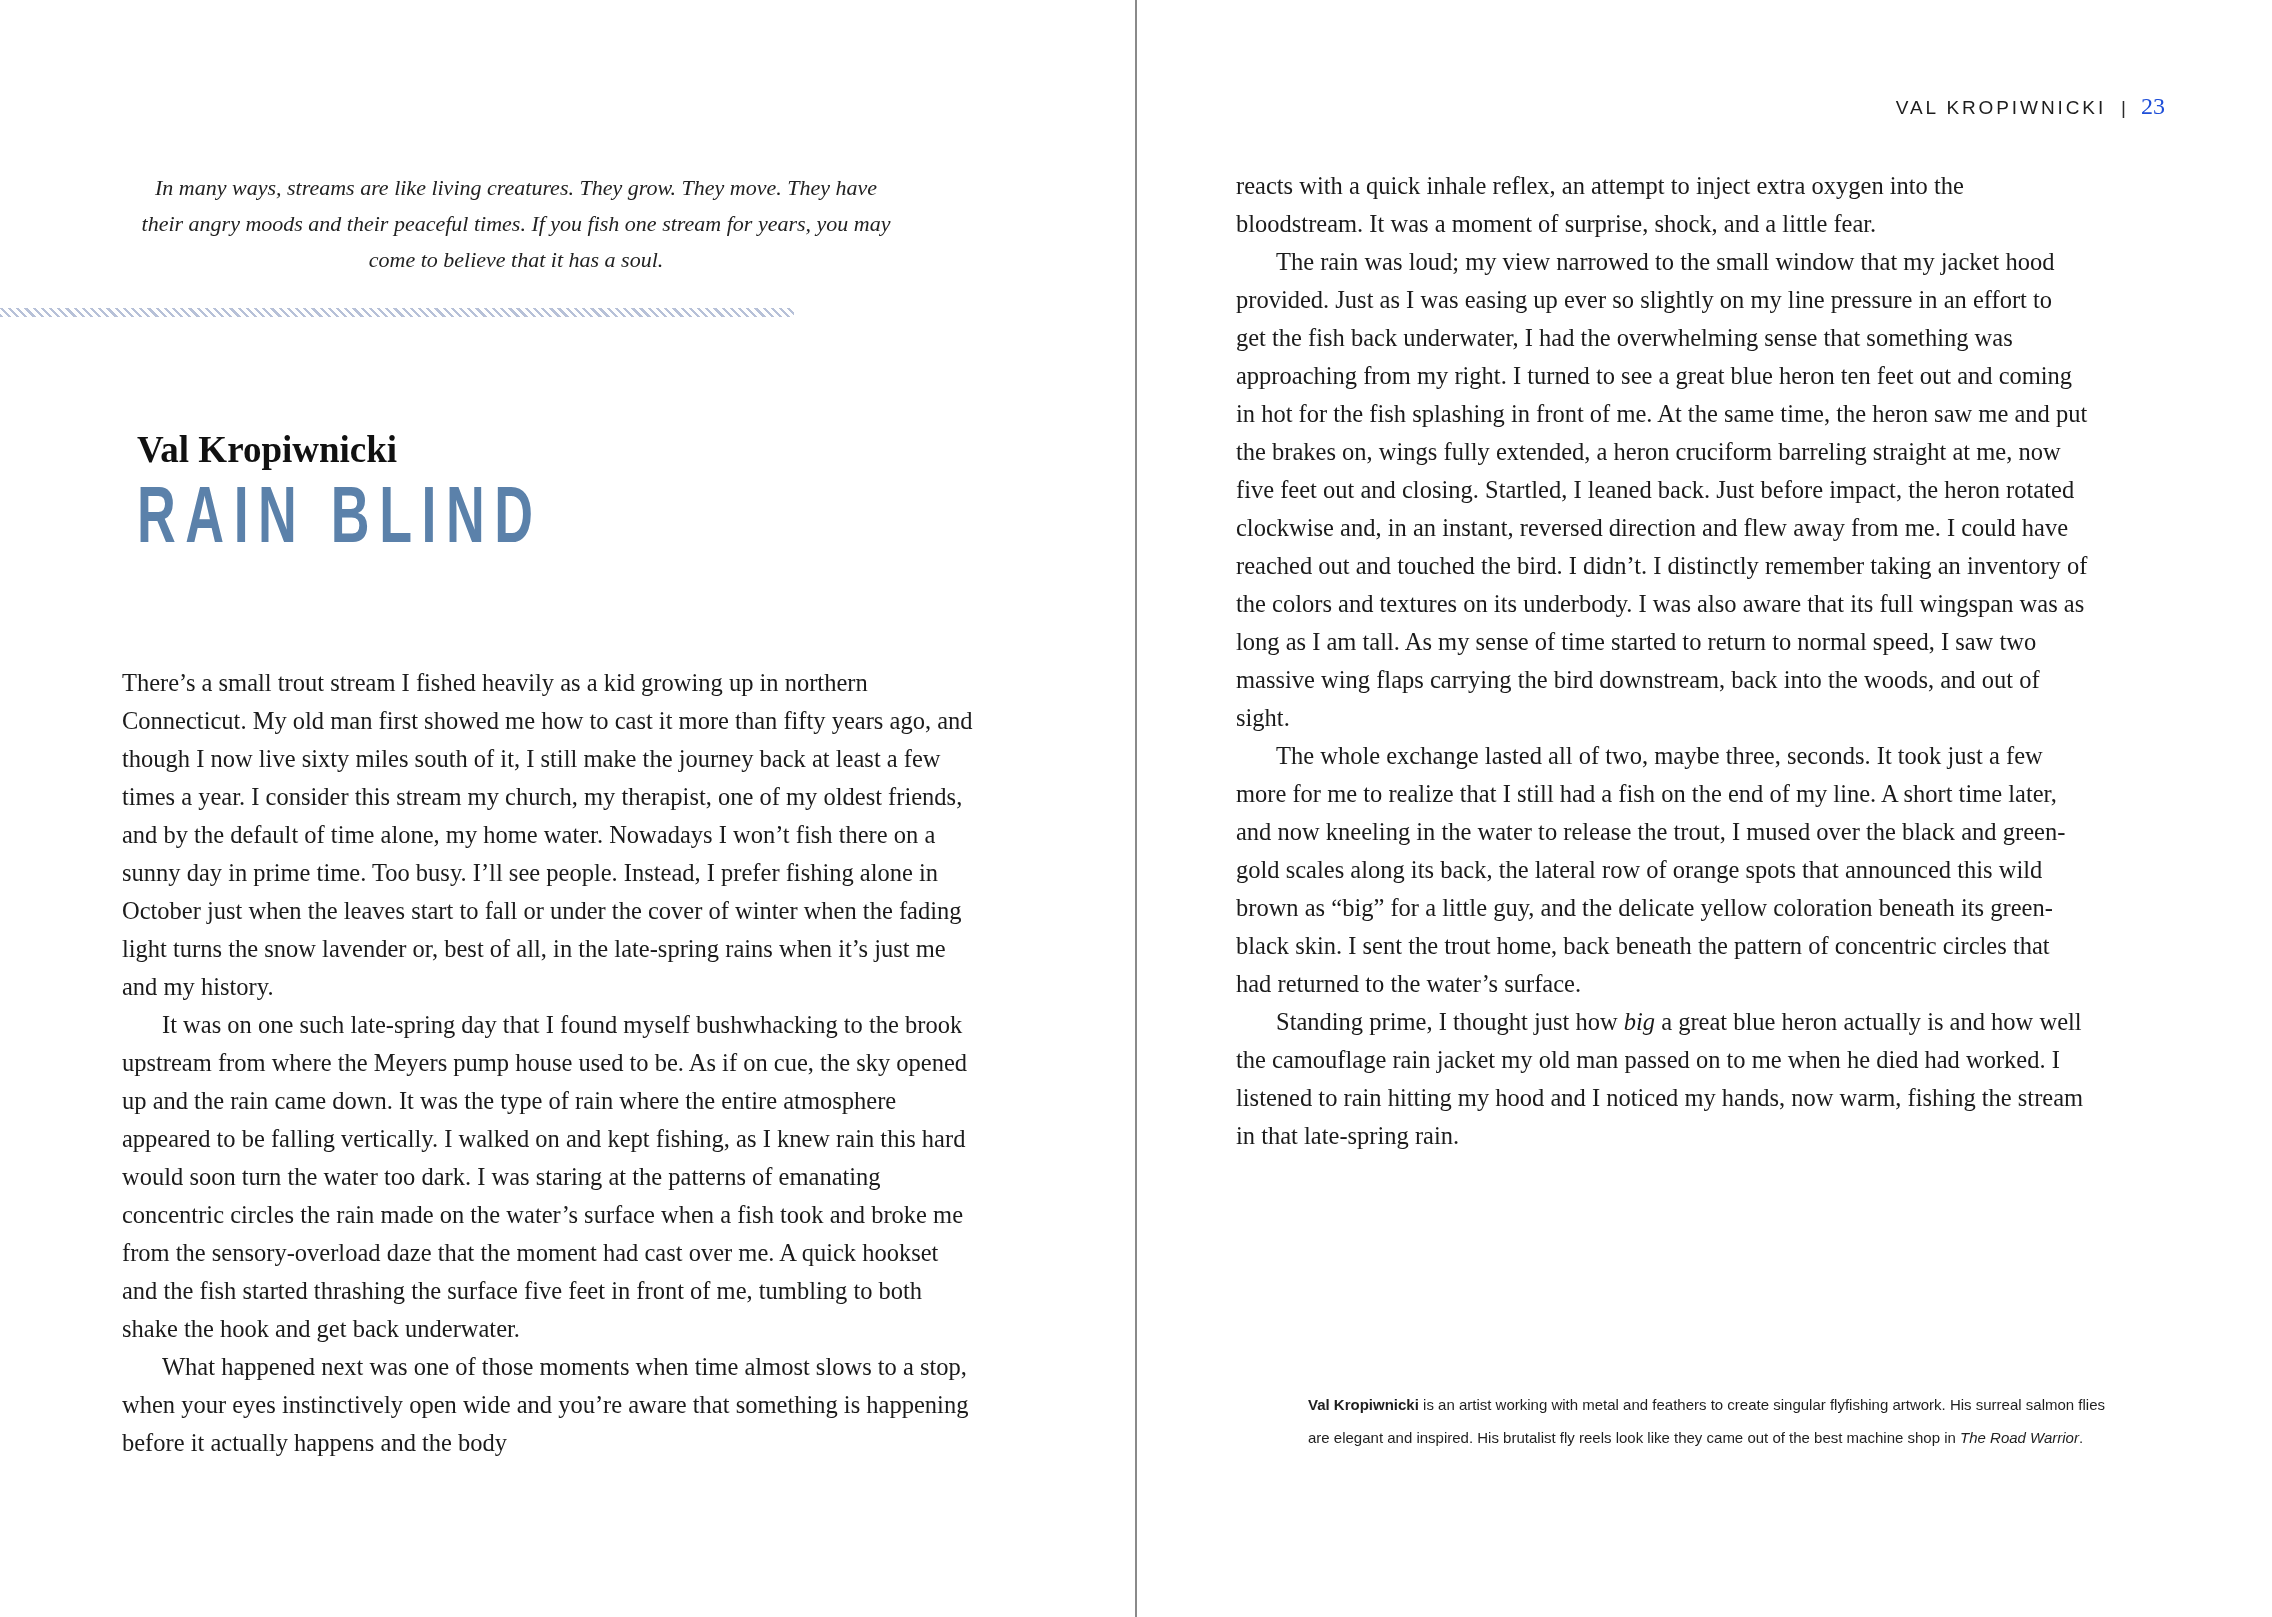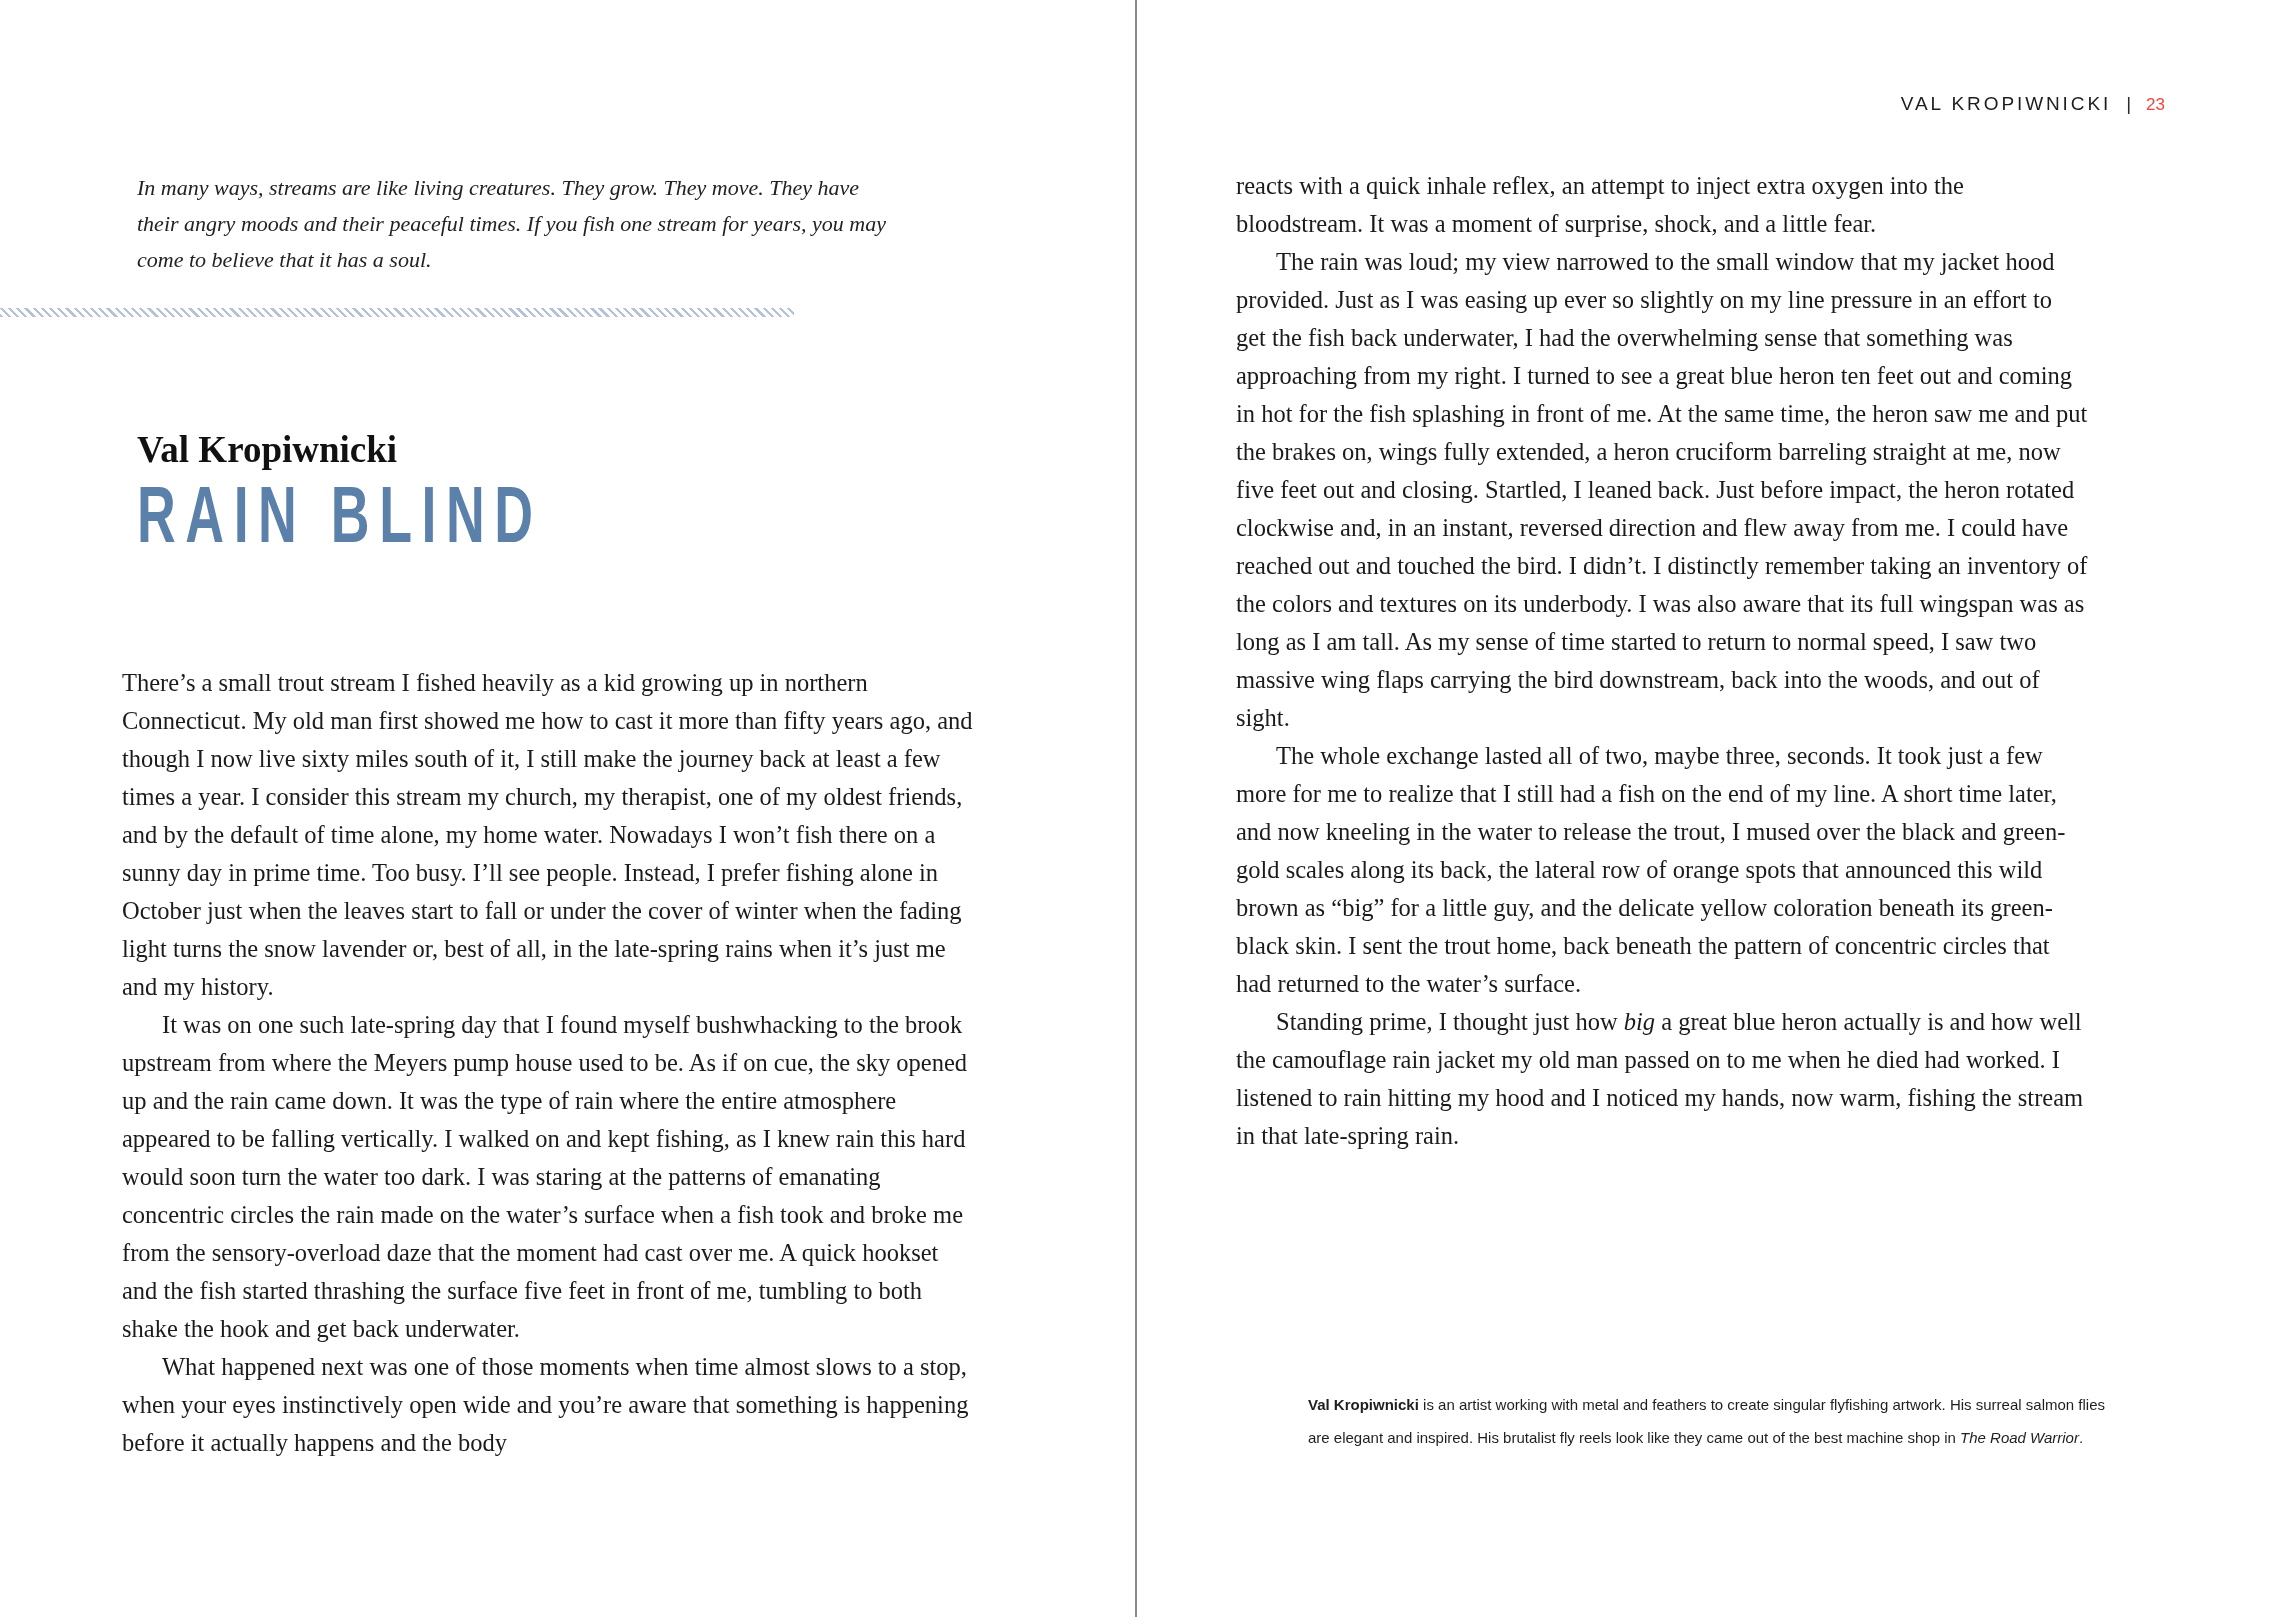--- a/index.html
+++ b/index.html
@@ -35,20 +35,21 @@
   
   .epigraph {
     position: absolute;
     left: 137px;
     top: 170px;
     width: 758px;
     font-style: italic;
     font-size: 22px;
     line-height: 36px;
     color: #222222;
+    text-align: center;
   }
   .hatch-divider {
     position: absolute;
     left: 0;
     top: 308px;
     width: 794px;
     height: 8.7px;
     background: repeating-linear-gradient(
       45deg,
       var(--color-divider) 0 2.3px,
@@ -116,23 +117,23 @@
     letter-spacing: 2.9px;
     color: var(--color-header);
   }
   .running-header .hdr-sep {
     font-family: "Liberation Sans", sans-serif;
     font-size: 19px;
     color: #2a2a2a;
     margin: 0 15px;
   }
   .running-header .hdr-page {
-    font-family: Liberation Sans, sans-serif;
-    font-size: 17px;
-    color: #ef4444;
+    font-family: Liberation Serif, serif;
+    font-size: 24px;
+    color: #1d4ed8;
   }
   .author-bio {
     position: absolute;
     left: 1308px;
     top: 1388px;
     width: 804px;
     font-family: "Liberation Sans", sans-serif;
     font-size: 15px;
     line-height: 33px;
     color: #1f1f1f;

